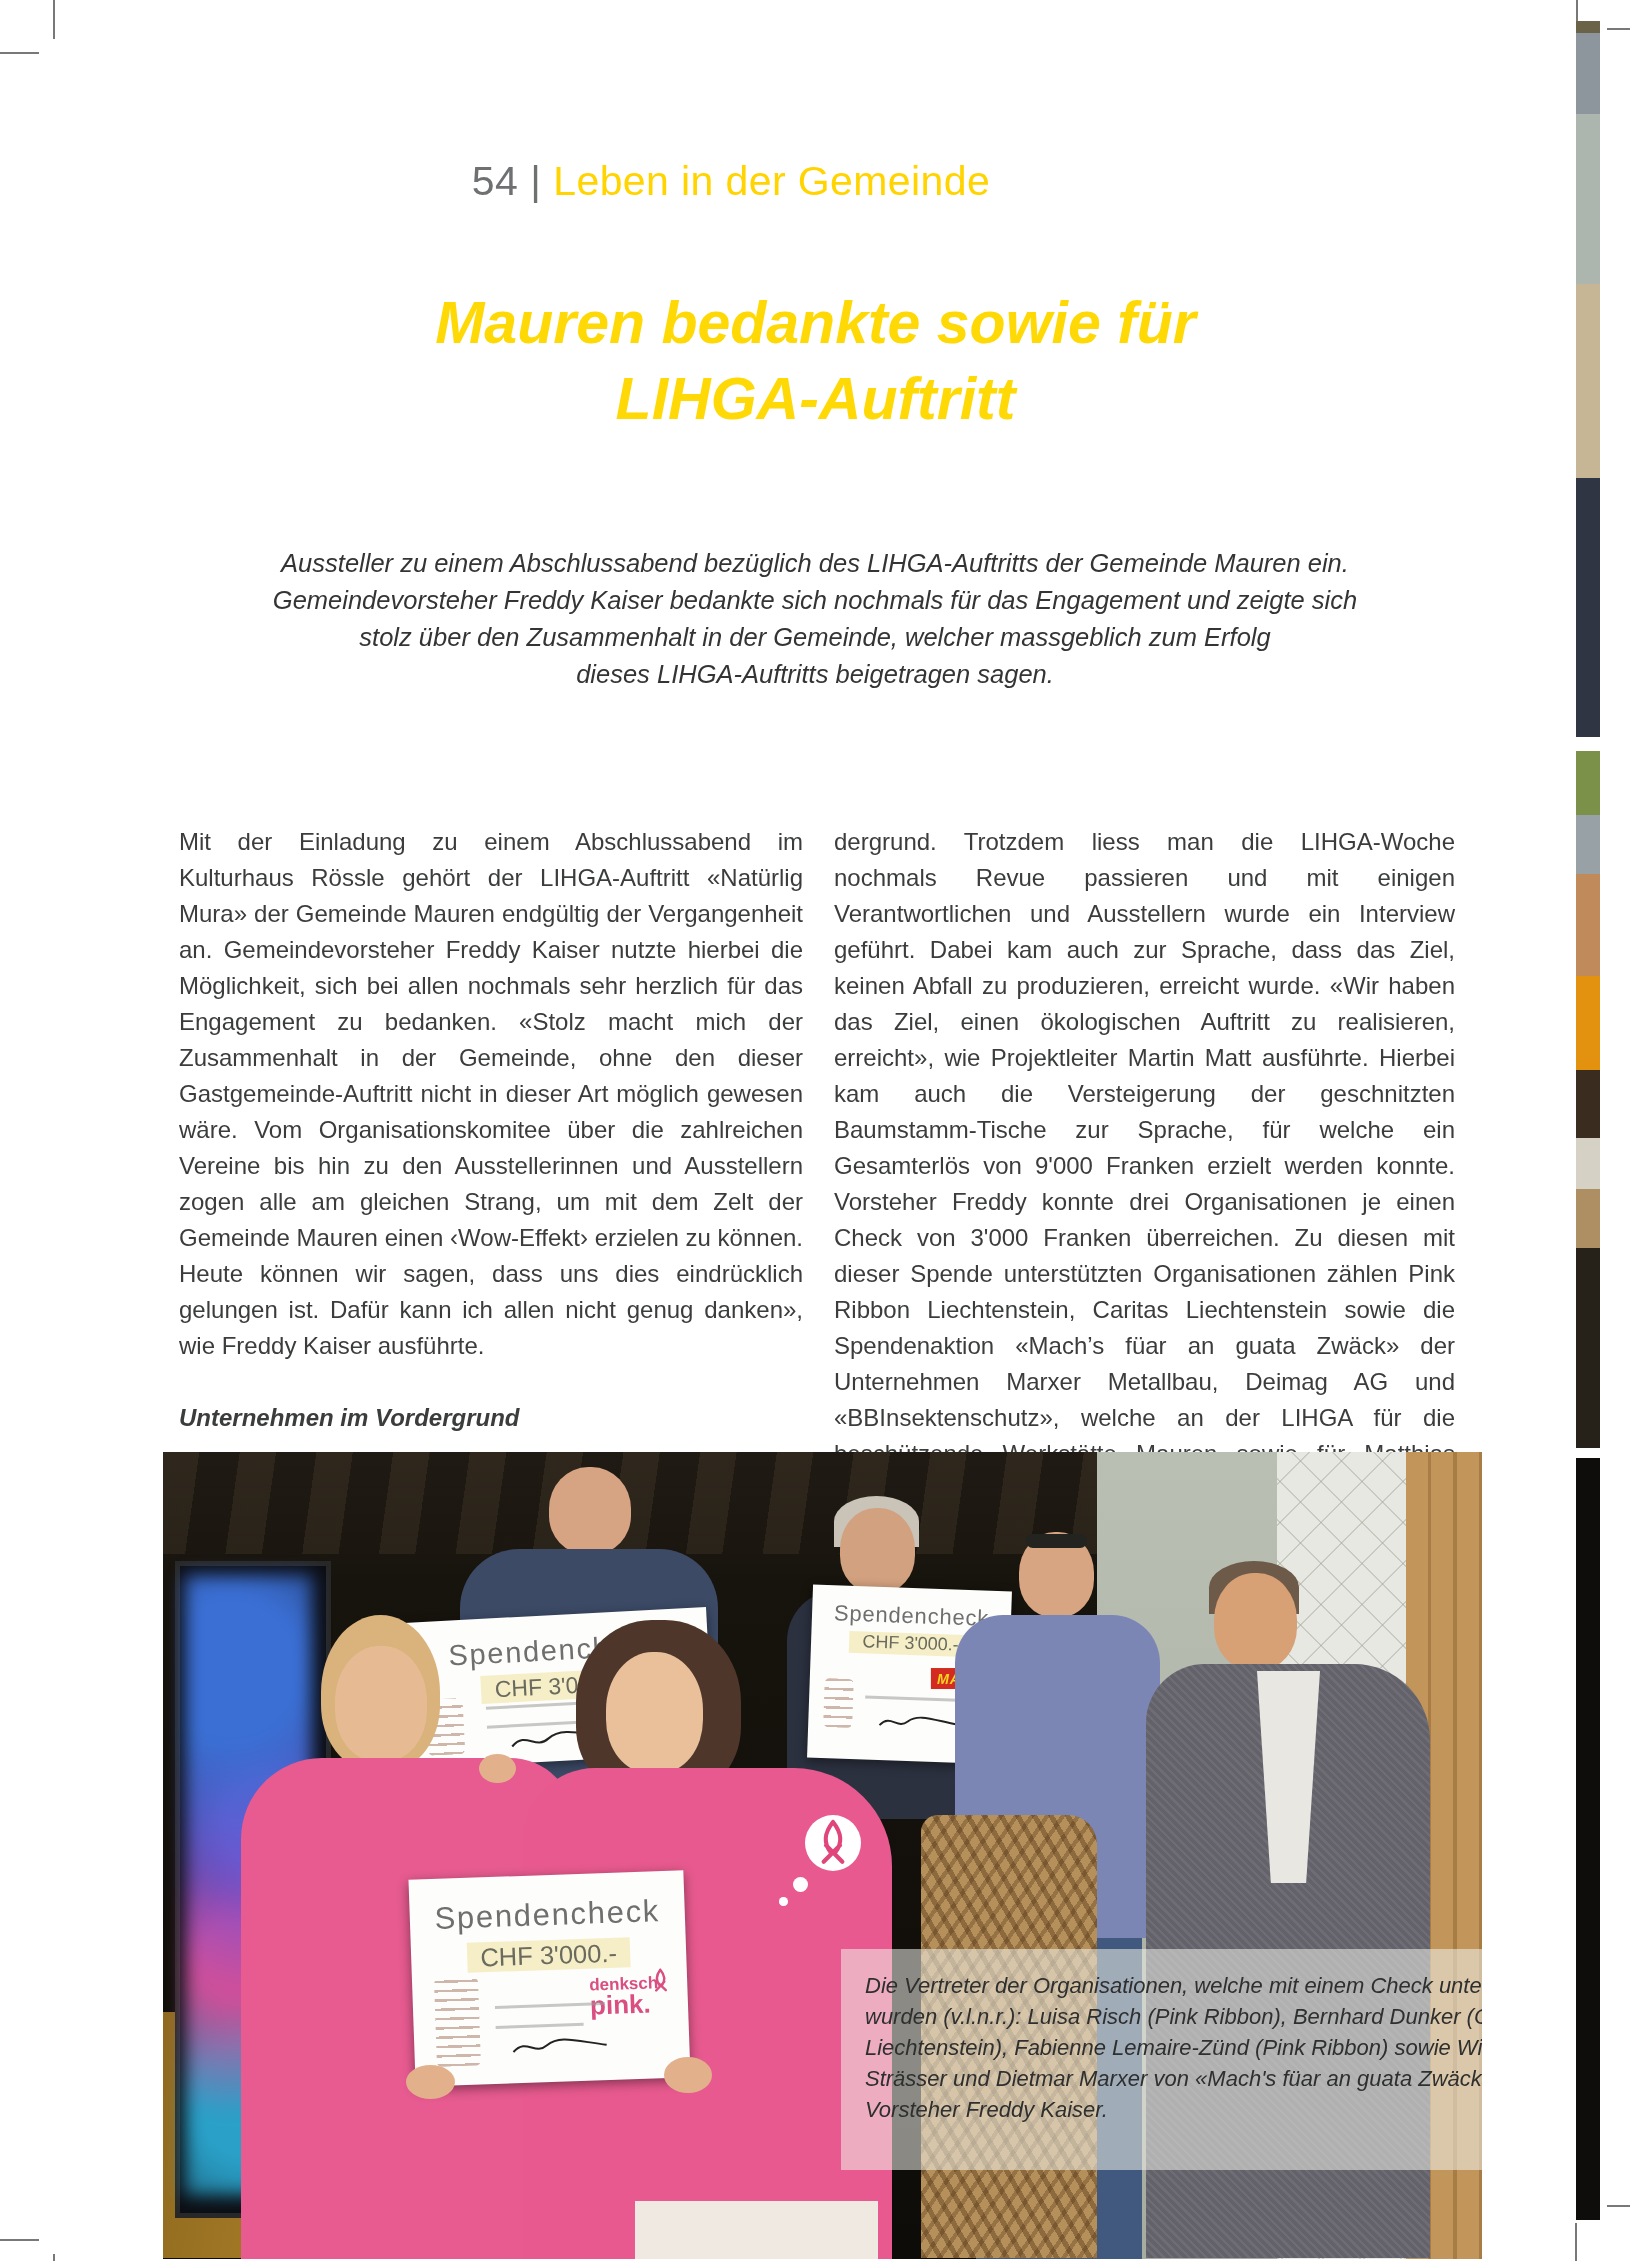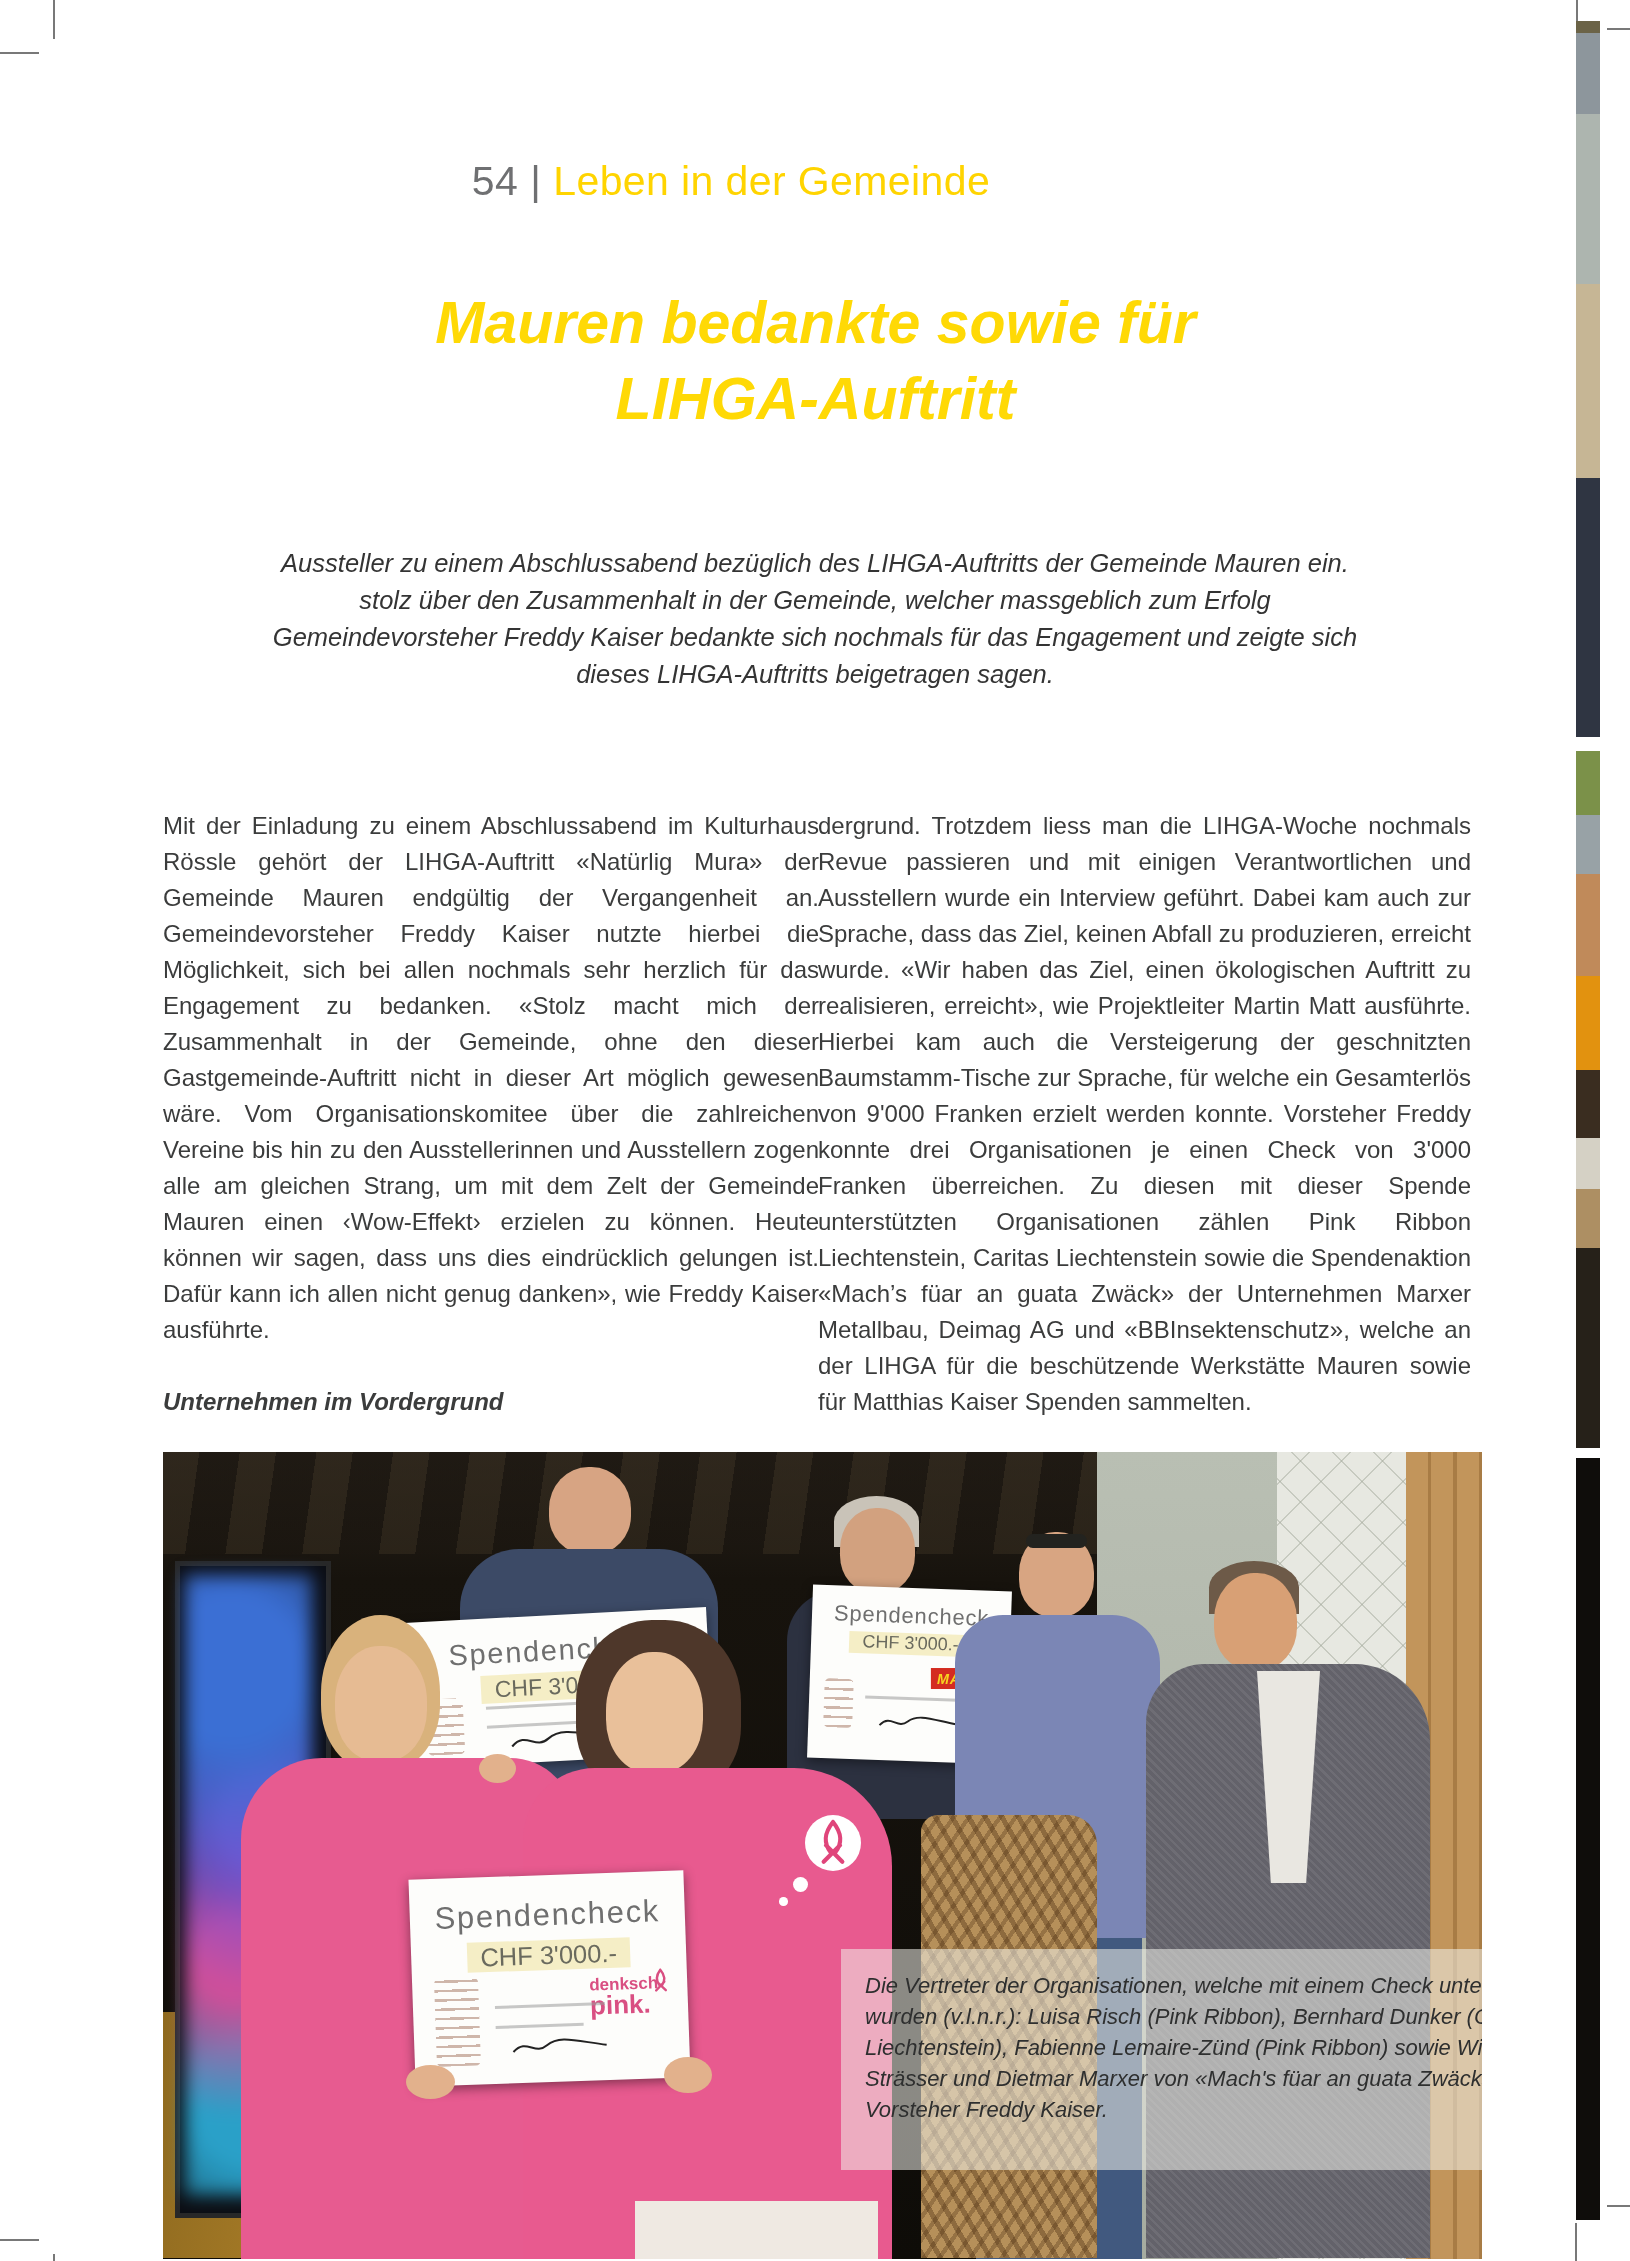--- a/index.html
+++ b/index.html
@@ -20,21 +20,21 @@
 
   
   .lede{position:absolute;top:545px;left:195px;width:1240px;text-align:center;
         font-style:italic;font-size:25.5px;line-height:37px;color:#343434;}
 
   
   .col{position:absolute;top:808px;font-size:24px;line-height:36px;color:#3b3c3c;
        text-align:justify;}
   .col-left{left:163px;width:656px;}
   .col-right{left:818px;width:653px;}
-  .col p{margin:0;}
+  .col p{margin:16px;}
   .subhead{font-weight:700;font-style:italic;margin-top:36px !important;}
   .fulljust{text-align:justify;-moz-text-align-last:justify;text-align-last:justify;}
 
   
   .photo{position:absolute;left:163px;top:1452px;width:1319px;height:807px;overflow:hidden;
          background:#16130e;}
   .photo .abs{position:absolute;}
   .ph-stage{left:0;top:0;width:951px;height:807px;
             background:linear-gradient(180deg,#262019 0px,#17130d 127px,#0e0c08 100%);}
   .ph-ceiling{left:0;top:0;width:951px;height:102px;opacity:.6;
@@ -153,22 +153,22 @@
     <span>54</span><span class="sep">|</span><span class="sec">Leben in der Gemeinde</span>
   </div>
 
   <div class="title">
     <div>Mauren bedankte sowie für</div>
     <div>LIHGA-Auftritt</div>
   </div>
 
   <div class="lede">
     <div>Aussteller zu einem Abschlussabend bezüglich des LIHGA-Auftritts der Gemeinde Mauren ein.</div>
+    <div>Gemeindevorsteher Freddy Kaiser bedankte sich nochmals für das Engagement und zeigte sich</div>
     <div>stolz über den Zusammenhalt in der Gemeinde, welcher massgeblich zum Erfolg</div>
-    <div>Gemeindevorsteher Freddy Kaiser bedankte sich nochmals für das Engagement und zeigte sich</div>
     <div>dieses LIHGA-Auftritts beigetragen sagen.</div>
   </div>
 
   <div class="col col-left">
     <p>Mit der Einladung zu einem Abschlussabend im Kulturhaus Rössle gehört der LIHGA-Auftritt «Natürlig Mura» der Gemeinde Mauren endgültig der Vergangenheit an. Gemeindevorsteher Freddy Kaiser nutzte hierbei die Möglichkeit, sich bei allen nochmals sehr herzlich für das Engagement zu bedanken. «Stolz macht mich der Zusammenhalt in der Gemeinde, ohne den dieser Gastgemeinde-Auftritt nicht in dieser Art möglich gewesen wäre. Vom Organisationskomitee über die zahlreichen Vereine bis hin zu den Ausstellerinnen und Ausstellern zogen alle am gleichen Strang, um mit dem Zelt der Gemeinde Mauren einen ‹Wow-Effekt› erzielen zu können. Heute können wir sagen, dass uns dies eindrücklich gelungen ist. Dafür kann ich allen nicht genug danken», wie Freddy Kaiser ausführte.</p>
     <p class="subhead">Unternehmen im Vordergrund</p>
   </div>
   <div class="col col-right">
     <p>dergrund. Trotzdem liess man die LIHGA-Woche nochmals Revue passieren und mit einigen Verantwortlichen und Ausstellern wurde ein Interview geführt. Dabei kam auch zur Sprache, dass das Ziel, keinen Abfall zu produzieren, erreicht wurde. «Wir haben das Ziel, einen ökologischen Auftritt zu realisieren, erreicht», wie Projektleiter Martin Matt ausführte. Hierbei kam auch die Versteigerung der geschnitzten Baumstamm-Tische zur Sprache, für welche ein Gesamterlös von 9'000 Franken erzielt werden konnte. Vorsteher Freddy konnte drei Organisationen je einen Check von 3'000 Franken überreichen. Zu diesen mit dieser Spende unterstützten Organisationen zählen Pink Ribbon Liechtenstein, Caritas Liechtenstein sowie die Spendenaktion «Mach’s füar an guata Zwäck» der Unternehmen Marxer Metallbau, Deimag AG und «BBInsektenschutz», welche an der LIHGA für die beschützende Werkstätte Mauren sowie für Matthias Kaiser Spenden sammelten.</p>
   </div>

